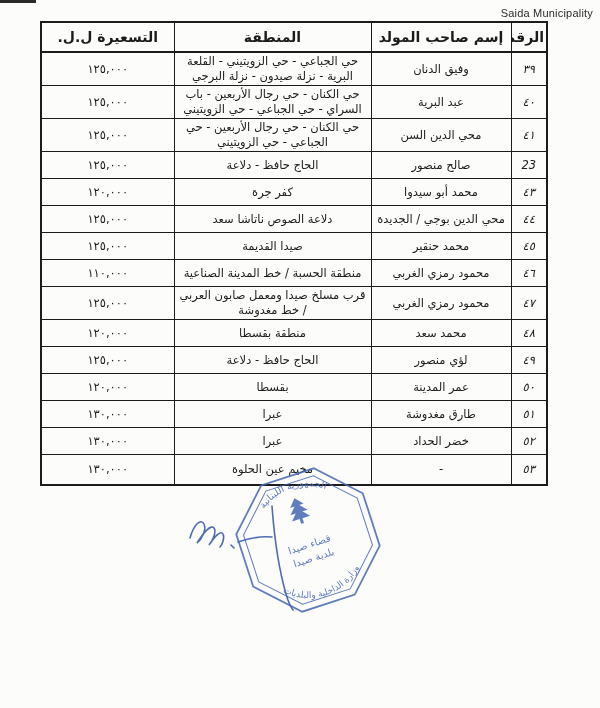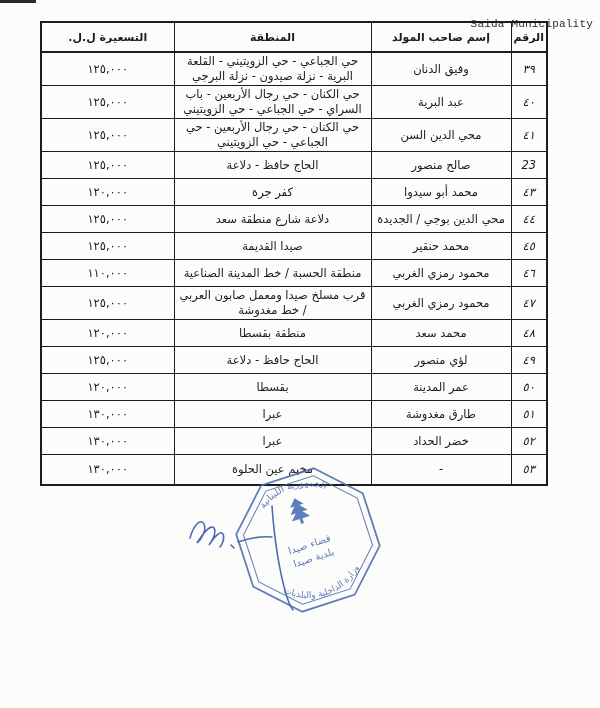--- a/index.html
+++ b/index.html
@@ -6,39 +6,39 @@
   body{
     width:600px;height:708px;position:relative;overflow:hidden;
     background:#fcfcfa;
     font-family:"DejaVu Sans",sans-serif;
     color:#1b1b1b;
   }
   .scan-artifact-top{
     position:absolute;left:0;top:0;width:36px;height:3px;background:#2a2a2a;
   }
   .corner-label{
-    position:absolute;top:18px;right:7px;
+    position:absolute;top:7px;right:7px;
     font-size:11px;color:#2b2b2b;letter-spacing:0.2px;
-    font-family:Liberation Mono, monospace;
+    font-family:Liberation Sans, sans-serif;
   }
   .doc-table-wrap{
     position:absolute;left:40px;top:21px;width:506px;
   }
   table.doc-table{
     width:506px;border-collapse:collapse;direction:rtl;table-layout:fixed;
     border:2px solid #1c1c1c;
   }
   table.doc-table th, table.doc-table td{
     border:1px solid #1c1c1c;
     padding:1px 3px;
     vertical-align:middle;
     overflow:hidden;
   }
   table.doc-table th{
-    font-size:11px;font-weight:bold;text-align:center;height:20px;
+    font-size:14px;font-weight:bold;text-align:center;height:20px;
     border-bottom:2px solid #1c1c1c;
   }
   table.doc-table td{
     font-size:11.5px;line-height:15px;text-align:center;
   }
   table.doc-table tr{height:27px;}
   table.doc-table tr:last-child{height:30px;}
   td.price-cell{
     text-align:right;
     padding-left:10px;padding-right:5px;
@@ -103,21 +103,21 @@
         </tr>
         <tr>
           <td class="num-cell">٤٣</td>
           <td class="owner-cell">محمد أبو سيدوا</td>
           <td class="area-cell">كفر جرة</td>
           <td class="price-cell">١٢٠,٠٠٠</td>
         </tr>
         <tr>
           <td class="num-cell">٤٤</td>
           <td class="owner-cell">محي الدين بوجي / الجديدة</td>
-          <td class="area-cell">دلاعة شارع منطقة سعد</td>
+          <td class="area-cell">دلاعة الصوص ناتاشا سعد</td>
           <td class="price-cell">١٢٥,٠٠٠</td>
         </tr>
         <tr>
           <td class="num-cell">٤٥</td>
           <td class="owner-cell">محمد حنقير</td>
           <td class="area-cell">صيدا القديمة</td>
           <td class="price-cell">١٢٥,٠٠٠</td>
         </tr>
         <tr>
           <td class="num-cell">٤٦</td>

